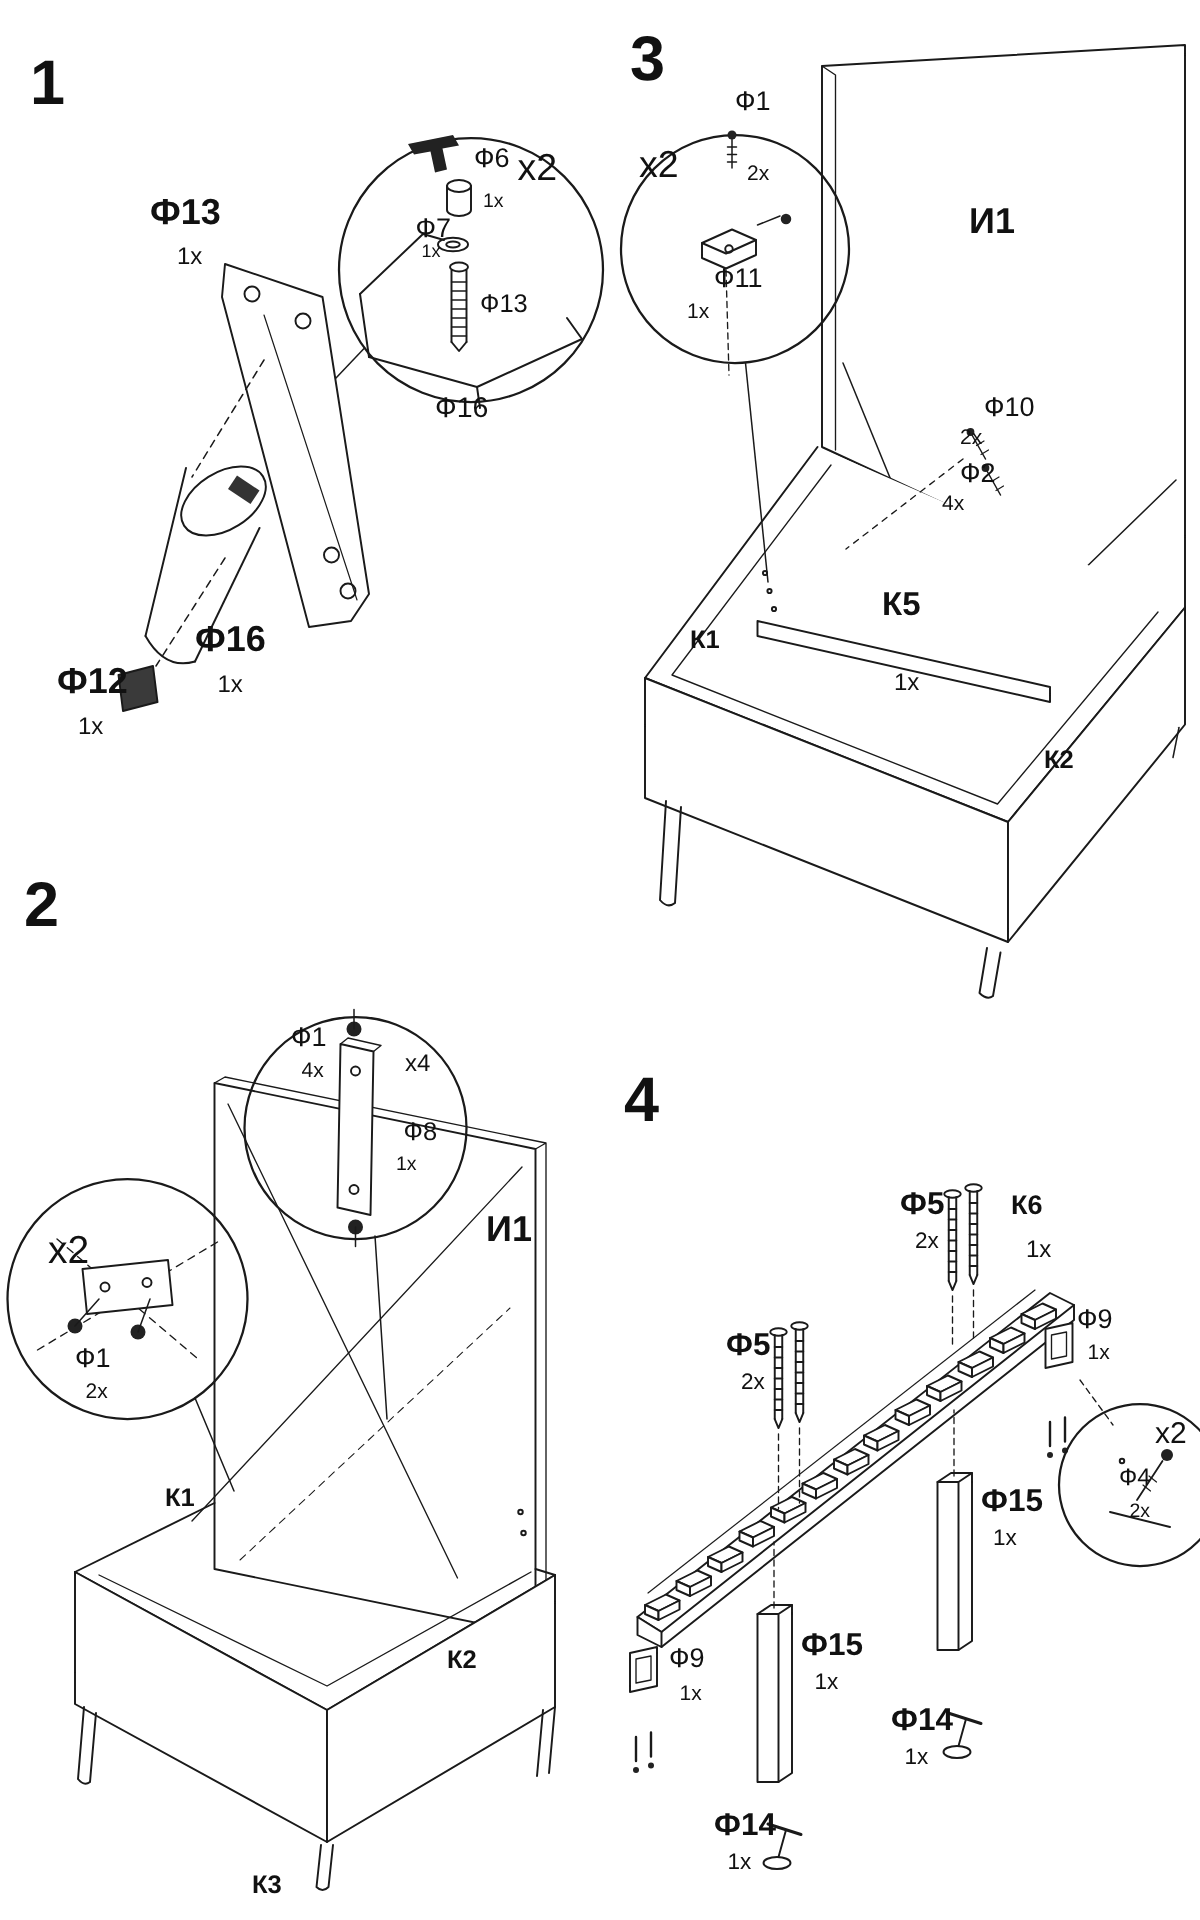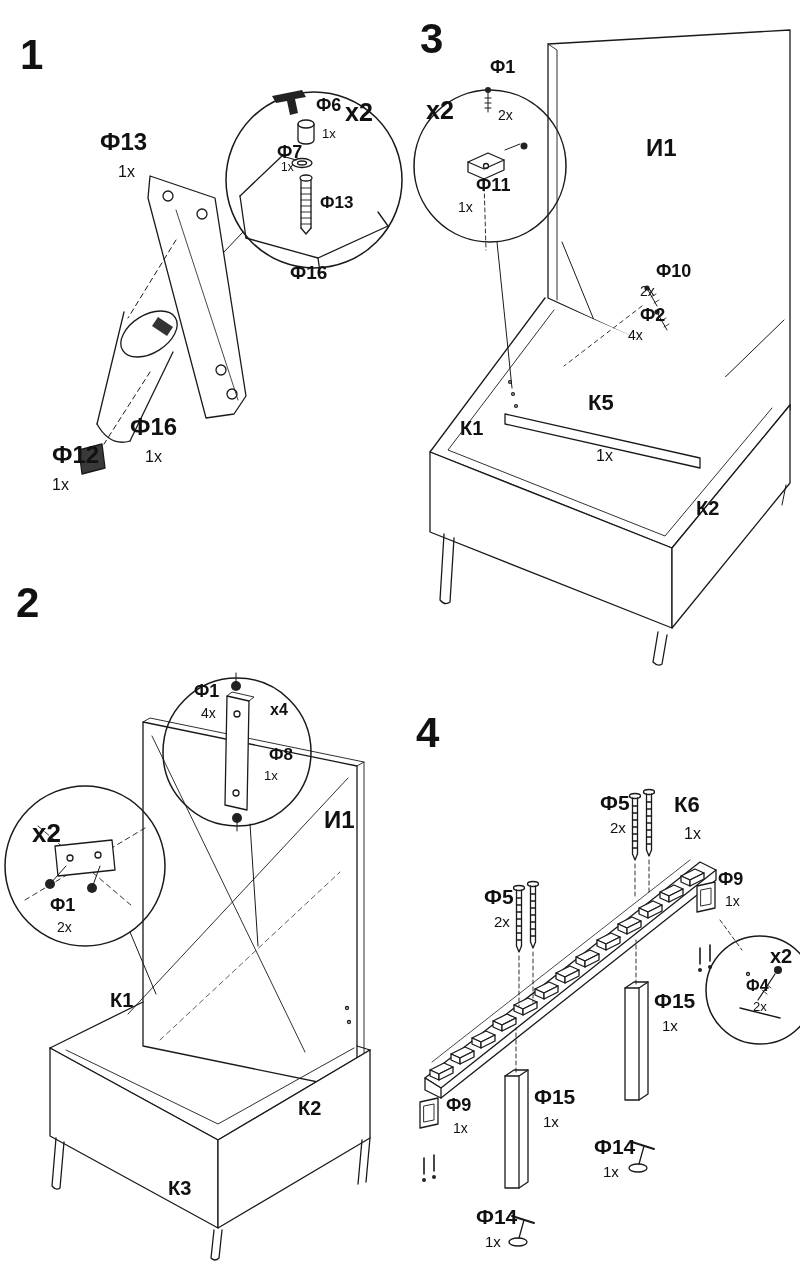--- a/index.html
+++ b/index.html
@@ -6,23 +6,23 @@
   html, body { margin: 0; padding: 0; }
   body {
     width: 800px; height: 1280px; position: relative; overflow: hidden;
     background: #ffffff; color: #111;
     font-family: "Liberation Sans", sans-serif;
   }
   #art { position: absolute; left: 0; top: 0; }
   .lbl { position: absolute; white-space: nowrap; line-height: 1; color: #111; }
   .n  { font-size: 42px; font-weight: 700; }
   .p  { font-size: 24px; font-weight: 700; }
-  .p2 { font-size: 20px; font-weight: 700; }
-  .p3 { font-size: 18px; font-weight: 700; text-align: center; }
-  .m  { font-size: 25px; font-weight: 700; }
+  .p2 { font-size: 17px; font-weight: 700; }
+  .p3 { font-size: 18px; font-weight: 400; text-align: center; }
+  .m  { font-size: 25px; font-weight: 400; }
   .q  { font-size: 16px; font-weight: 400; }
   .q2 { font-size: 14px; font-weight: 400; }
 </style>
 </head>
 <body>
 
 <svg id="art" width="800" height="1280" viewBox="0 0 800 1280" stroke="#1a1a1a" stroke-width="1.3" fill="none" stroke-linejoin="round" stroke-linecap="round">
   <defs>
     <g id="slat">
       <path d="M0,0 l14,-7 l9,4 l-14,7 z" fill="#fff"></path>
@@ -253,21 +253,21 @@
       <circle cx="748" cy="974" r="1.5"></circle>
     </g>
   </g>
 </svg>
 
 <div class="lbl n" style="left:20px;top:34px">1</div>
 <div class="lbl p" style="left:100px;top:130px">Ф13</div>
 <div class="lbl q" style="left:118px;top:164px">1x</div>
 <div class="lbl p" style="left:130px;top:415px">Ф16</div>
 <div class="lbl q" style="left:145px;top:449px">1x</div>
-<div class="lbl p" style="left:52px;top:443px">Ф12</div>
+<div class="lbl p" style="left:38px;top:443px">Ф12</div>
 <div class="lbl q" style="left:52px;top:477px">1x</div>
 <div class="lbl m" style="left:345px;top:100px">x2</div>
 <div class="lbl p3" style="left:316px;top:96px">Ф6</div>
 <div class="lbl q2" style="left:322px;top:127px;font-size:13px">1x</div>
 <div class="lbl p3" style="left:277px;top:143px;font-size:18px">Ф7</div>
 <div class="lbl q2" style="left:281px;top:161px;font-size:12px">1x</div>
 <div class="lbl p3" style="left:320px;top:194px;font-size:17px">Ф13</div>
 <div class="lbl p3" style="left:290px;top:263px;font-size:19px">Ф16</div>
 
 <div class="lbl n" style="left:420px;top:18px">3</div>
@@ -291,26 +291,26 @@
 <div class="lbl p3" style="left:50px;top:896px">Ф1</div>
 <div class="lbl q2" style="left:57px;top:920px">2x</div>
 <div class="lbl m" style="left:270px;top:702px;font-size:16px">x4</div>
 <div class="lbl p3" style="left:194px;top:682px">Ф1</div>
 <div class="lbl q2" style="left:201px;top:706px">4x</div>
 <div class="lbl p3" style="left:269px;top:746px;font-size:17px">Ф8</div>
 <div class="lbl q2" style="left:264px;top:769px;font-size:13px">1x</div>
 <div class="lbl p" style="left:324px;top:808px">И1</div>
 <div class="lbl p2" style="left:110px;top:990px">К1</div>
 <div class="lbl p2" style="left:298px;top:1098px">К2</div>
-<div class="lbl p2" style="left:168px;top:1178px">К3</div>
+<div class="lbl p2" style="left:168px;top:1248px">К3</div>
 
 <div class="lbl n" style="left:416px;top:712px">4</div>
 <div class="lbl p2" style="left:600px;top:792px;font-size:21px">Ф5</div>
 <div class="lbl q" style="left:610px;top:820px;font-size:15px">2x</div>
-<div class="lbl p2" style="left:674px;top:794px;font-size:22px">К6</div>
+<div class="lbl p2" style="left:674px;top:794px;font-size:18px">К6</div>
 <div class="lbl q" style="left:684px;top:826px">1x</div>
 <div class="lbl p2" style="left:484px;top:886px;font-size:21px">Ф5</div>
 <div class="lbl q" style="left:494px;top:914px;font-size:15px">2x</div>
 <div class="lbl p3" style="left:718px;top:870px">Ф9</div>
 <div class="lbl q2" style="left:725px;top:894px">1x</div>
 <div class="lbl m" style="left:770px;top:946px;font-size:20px">x2</div>
 <div class="lbl p3" style="left:746px;top:978px;font-size:16px">Ф4</div>
 <div class="lbl q2" style="left:753px;top:1000px;font-size:13px">2x</div>
 <div class="lbl p2" style="left:654px;top:990px;font-size:21px">Ф15</div>
 <div class="lbl q" style="left:662px;top:1018px;font-size:15px">1x</div>

